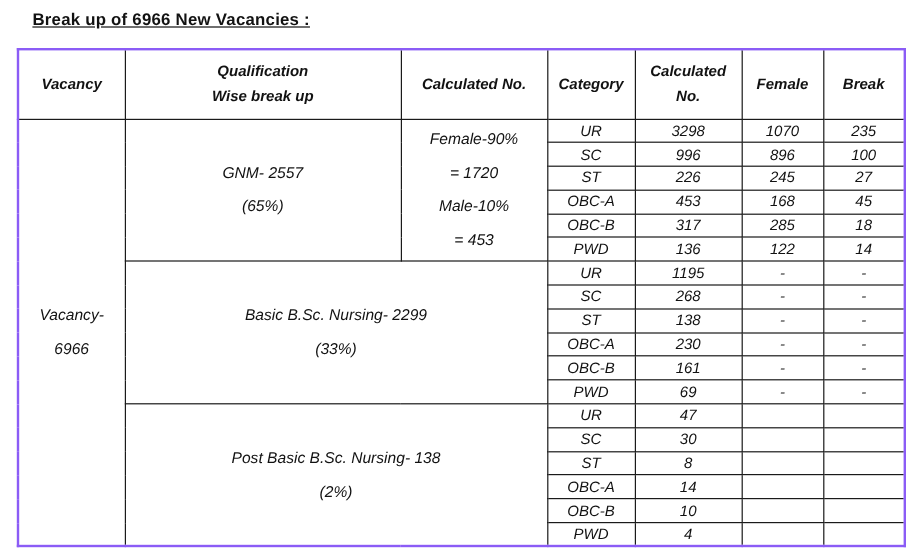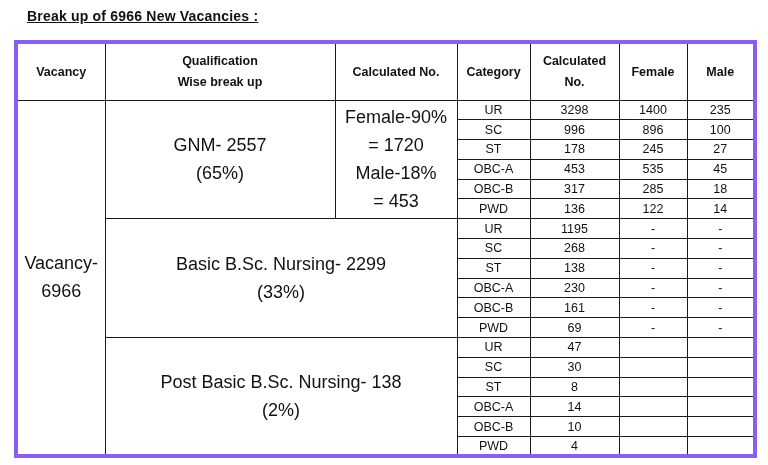--- a/index.html
+++ b/index.html
@@ -24,39 +24,39 @@
     position: absolute;
     left: 14px; top: 40px;
     width: 739px;
     border-collapse: collapse;
     table-layout: fixed;
     font-size: 12.5px;
   }
   table.vac, table.vac th, table.vac td {
     border: 1px solid #1a1a1a;
   }
-  table.vac { border: 4px solid #8b5cf6; }
+  table.vac { border: 2px solid #8b5cf6; font-style: italic; }
   th {
     font-weight: bold;
     font-size: 12.5px;
     height: 58px;
     text-align: center;
     vertical-align: middle;
     line-height: 20px;
     background: #ffffff;
   }
   td {
     height: 19.8px;
     text-align: center;
     vertical-align: middle;
     line-height: 14px;
     background: #ffffff;
   }
   td.qual, td.calc-merge, td.vacancy-cell {
-    font-size: 18px;
+    font-size: 13px;
     line-height: 28px;
   }
   .hline { display: block; }
   th .hline { line-height: 21px; }
 </style>
 </head>
 <body>
 
 <div class="page">
 
@@ -80,59 +80,59 @@
         <span class="hline">Qualification</span>
         <span class="hline">Wise break up</span>
       </th>
       <th>Calculated No.</th>
       <th>Category</th>
       <th>
         <span class="hline">Calculated</span>
         <span class="hline">No.</span>
       </th>
       <th>Female</th>
-      <th>Male</th>
+      <th>Break</th>
     </tr>
 
     <tr>
       <td class="vacancy-cell" rowspan="18">
         <span class="hline">Vacancy-</span>
         <span class="hline">6966</span>
       </td>
       <td class="qual" rowspan="6">
         <span class="hline">GNM- 2557</span>
         <span class="hline">(65%)</span>
       </td>
       <td class="calc-merge" rowspan="6">
         <span class="hline">Female-90%</span>
         <span class="hline">= 1720</span>
-        <span class="hline">Male-18%</span>
+        <span class="hline">Male-10%</span>
         <span class="hline">= 453</span>
       </td>
       <td>UR</td>
       <td>3298</td>
-      <td>1400</td>
+      <td>1070</td>
       <td>235</td>
     </tr>
     <tr>
       <td>SC</td>
       <td>996</td>
       <td>896</td>
       <td>100</td>
     </tr>
     <tr>
       <td>ST</td>
-      <td>178</td>
+      <td>226</td>
       <td>245</td>
       <td>27</td>
     </tr>
     <tr>
       <td>OBC-A</td>
       <td>453</td>
-      <td>535</td>
+      <td>168</td>
       <td>45</td>
     </tr>
     <tr>
       <td>OBC-B</td>
       <td>317</td>
       <td>285</td>
       <td>18</td>
     </tr>
     <tr>
       <td>PWD</td>

